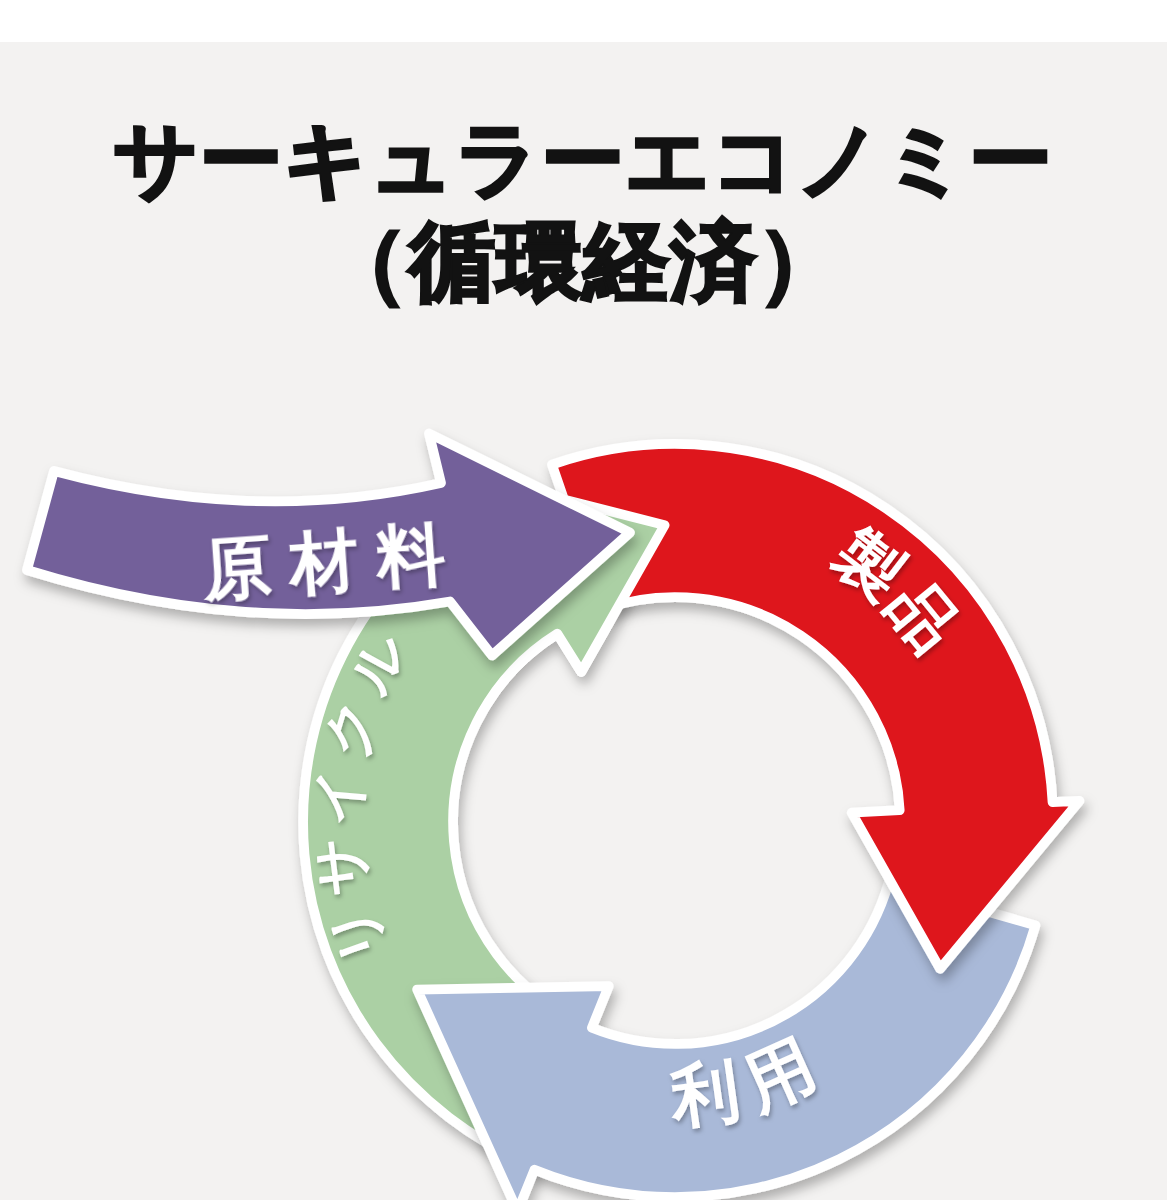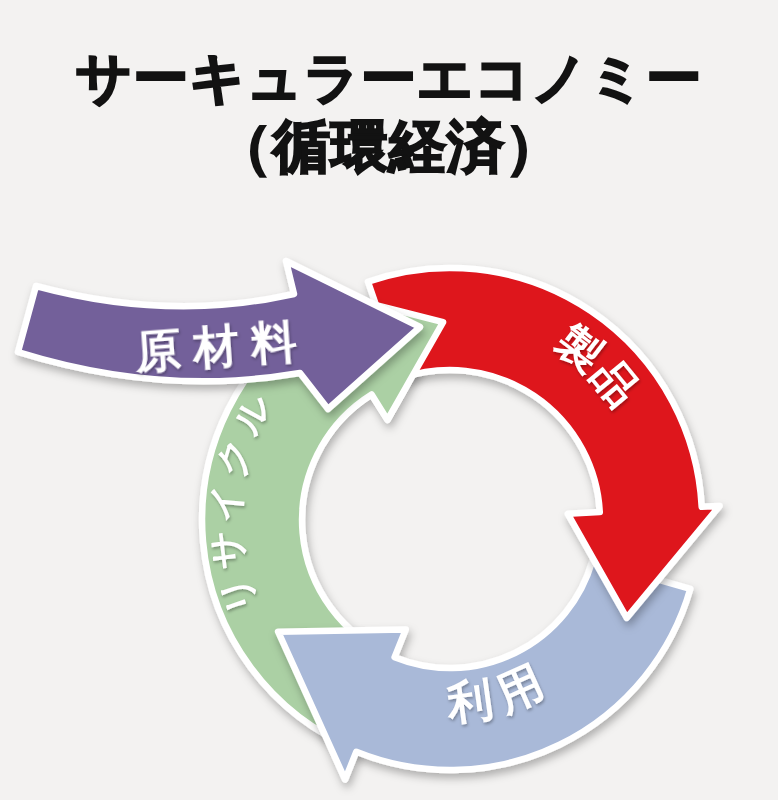--- a/index.html
+++ b/index.html
@@ -1,20 +1,20 @@
 <!DOCTYPE html>
 <html><head>
 <meta charset="utf-8">
 <style>
   html,body{margin:0;padding:0;}
   body{
     width:778px;height:800px;overflow:hidden;
     font-family:"DejaVu Sans","Liberation Sans",sans-serif;
   }
-  #stage{position:relative;width:778px;height:692px;}
+  #stage{position:relative;width:778px;height:692px;margin-top:28px;}
   svg{display:block;position:absolute;top:0;left:0;}
   .arrow{stroke:#ffffff;stroke-width:6.5;stroke-linejoin:round;}
   .arrow-label{
     fill:#ffffff;font-weight:bold;
     font-family:"DejaVu Sans","Liberation Sans",sans-serif;
   }
   .title-line{
     font-weight:900;stroke-width:2.2;paint-order:stroke;
     font-family:"DejaVu Sans","Liberation Sans",sans-serif;
     letter-spacing:1px;

